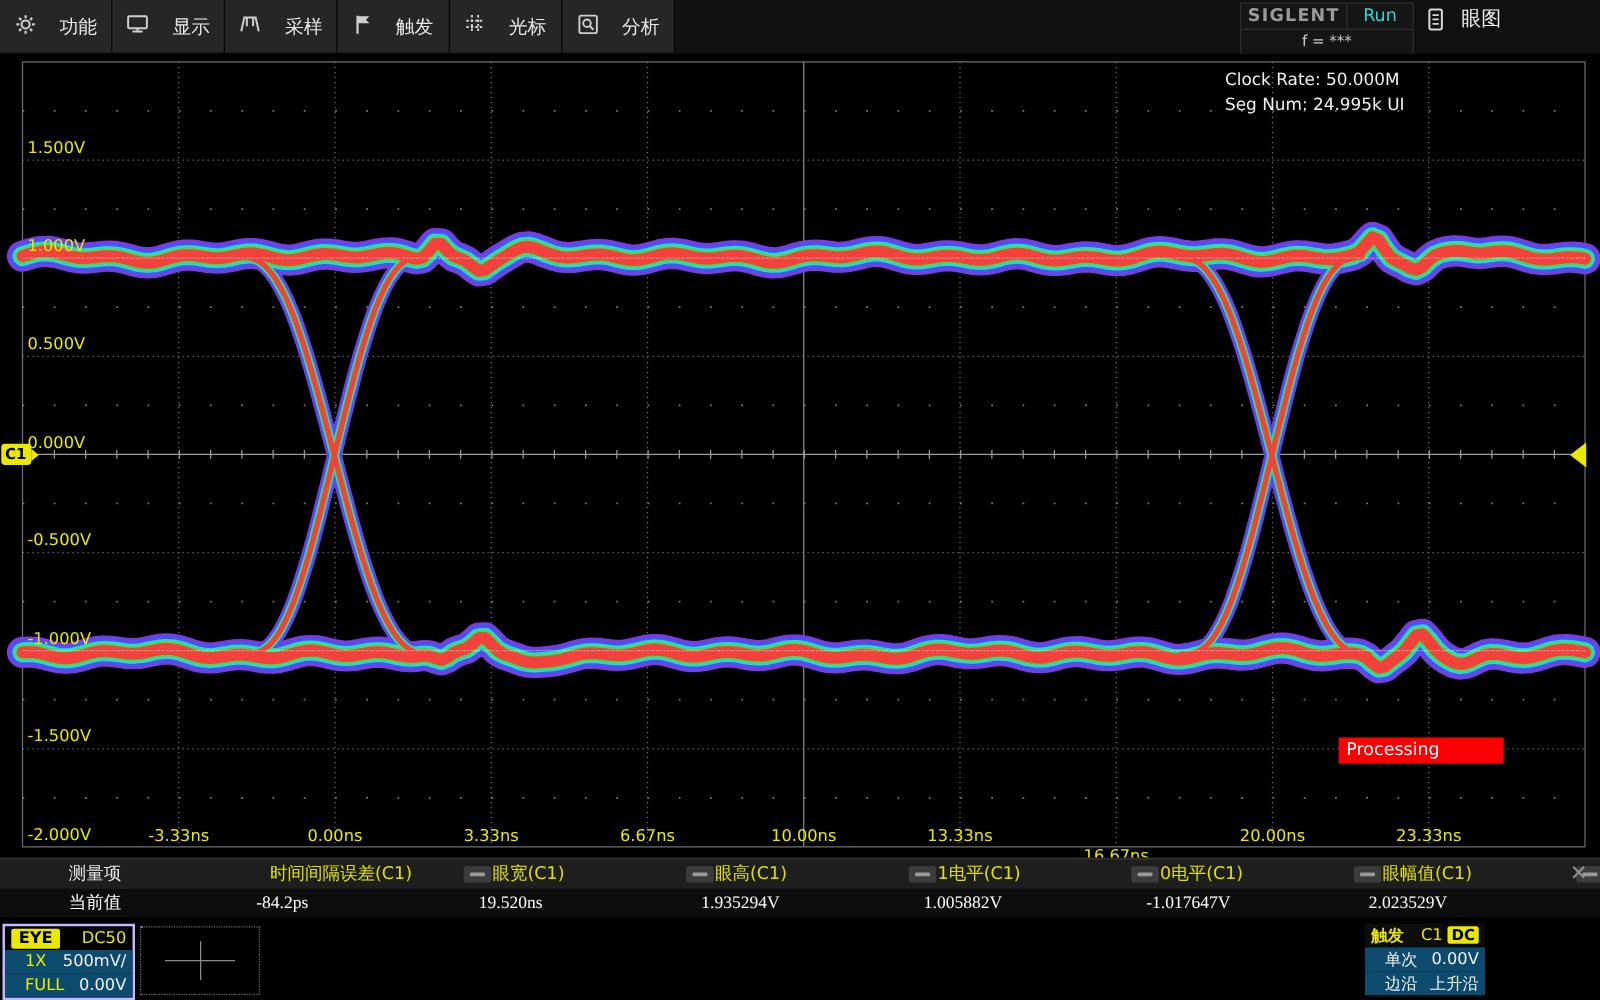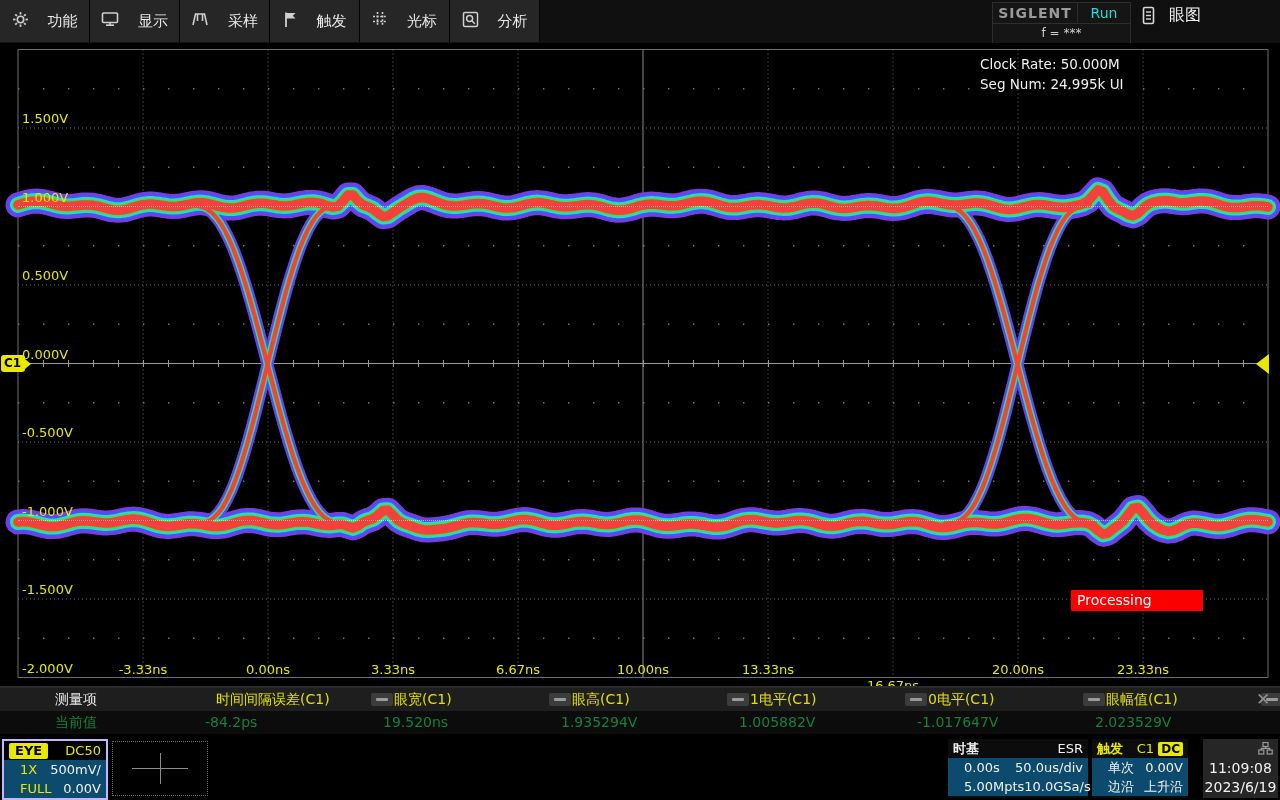--- a/index.html
+++ b/index.html
@@ -30,21 +30,21 @@
   #c1-badge:after{content:"";position:absolute;left:100%;top:50%;margin-top:-5px;border:5px solid transparent;border-left:6px solid #e8e800;}
   #trig-marker{position:absolute;left:1256px;top:311px;width:0;height:0;border-top:10px solid transparent;
     border-bottom:10px solid transparent;border-right:13px solid #e8e800;cursor:pointer;}
   .ovl{position:absolute;left:18px;width:1250px;height:0;border-top:1px dotted rgba(255,255,255,.55);}
   
   #divider{position:absolute;left:0;top:686px;width:1280px;height:2px;background:#2b2b2b;}
   #measbar{position:absolute;left:0;top:688px;width:1280px;height:46px;background:#0c0c0c;}
   #mhead-bg{position:absolute;left:0;top:0;width:1280px;height:23px;background:#1e1e1e;}
   .mcol{position:absolute;top:0;height:46px;padding-left:47px;}
   .mname{position:absolute;top:0;height:23px;line-height:23px;left:38px;color:#e0e000;font-size:14px;white-space:nowrap;}
-  .mval{position:absolute;top:23px;height:23px;line-height:23px;left:27px;color:#15803d;font-size:14px;white-space:nowrap;}
+  .mval{position:absolute;top:23px;height:23px;line-height:23px;left:27px;color:#ffffff;font-size:14px;white-space:nowrap;font-family:Liberation Serif, serif;}
   .mname.plain{color:#e6e6e6;left:55px;}
   .mval.plain{left:55px;}
   .minus-btn{position:absolute;top:5px;right:10px;width:22px;height:13px;background:#3c3c3c;border-radius:2px;cursor:pointer;}
   .minus-btn:after{content:"";position:absolute;left:5px;top:5px;width:12px;height:3px;background:#9a9a9a;border-radius:1px;}
   #meas-close{position:absolute;right:4px;top:1px;width:26px;height:21px;color:#8f8f8f;font-size:17px;line-height:21px;
     text-align:center;cursor:pointer;}
   
   #dock{position:absolute;left:0;top:737px;width:1280px;height:63px;background:#000;}
   .tile-row{height:19px;display:flex;align-items:center;justify-content:space-between;padding:0 5px;font-size:13px;}
   .gray{background:#0c4a6e;padding-left:16px;}
@@ -294,56 +294,32 @@
       <span class="yl">FULL</span>
       <span class="wh">0.00V</span>
     </div>
   </div>
 
   <div id="empty-slot">
     <div class="h"></div>
     <div class="v"></div>
   </div>
 
-  <div id="tb-tile">
-    <div class="tile-row">
-      <span class="wh bold">时基</span>
-      <span class="wh">ESR</span>
-    </div>
-    <div class="tile-row gray">
-      <span class="wh">0.00s</span>
-      <span class="wh">50.0us/div</span>
-    </div>
-    <div class="tile-row gray">
-      <span class="wh">5.00Mpts</span>
-      <span class="wh">10.0GSa/s</span>
-    </div>
-  </div>
 
   <div id="trg-tile">
     <div class="tile-row">
       <span class="yl bold">触发</span>
       <span>
         <span class="yl">C1</span>
         <span id="dc-badge">DC</span>
       </span>
     </div>
     <div class="tile-row gray">
       <span class="wh">单次</span>
       <span class="wh">0.00V</span>
     </div>
     <div class="tile-row gray">
       <span class="wh">边沿</span>
       <span class="wh">上升沿</span>
     </div>
   </div>
 
-  <div id="dt-tile">
-    <svg id="lan-icon" width="15" height="13" viewBox="0 0 15 13">
-      <rect x="5" y="0.5" width="5" height="4" fill="none" stroke="#9a9a9a" stroke-width="1.2"></rect>
-      <rect x="0.8" y="8" width="5" height="4" fill="none" stroke="#9a9a9a" stroke-width="1.2"></rect>
-      <rect x="9.2" y="8" width="5" height="4" fill="none" stroke="#9a9a9a" stroke-width="1.2"></rect>
-      <path d="M7.5 4.5 V6.3 M3.3 8 V6.3 H11.7 V8" fill="none" stroke="#9a9a9a" stroke-width="1.2"></path>
-    </svg>
-    <div class="t" style="top:21px">11:09:08</div>
-    <div class="t" style="top:40px">2023/6/19</div>
-  </div>
 </div>
 
 </body></html>

